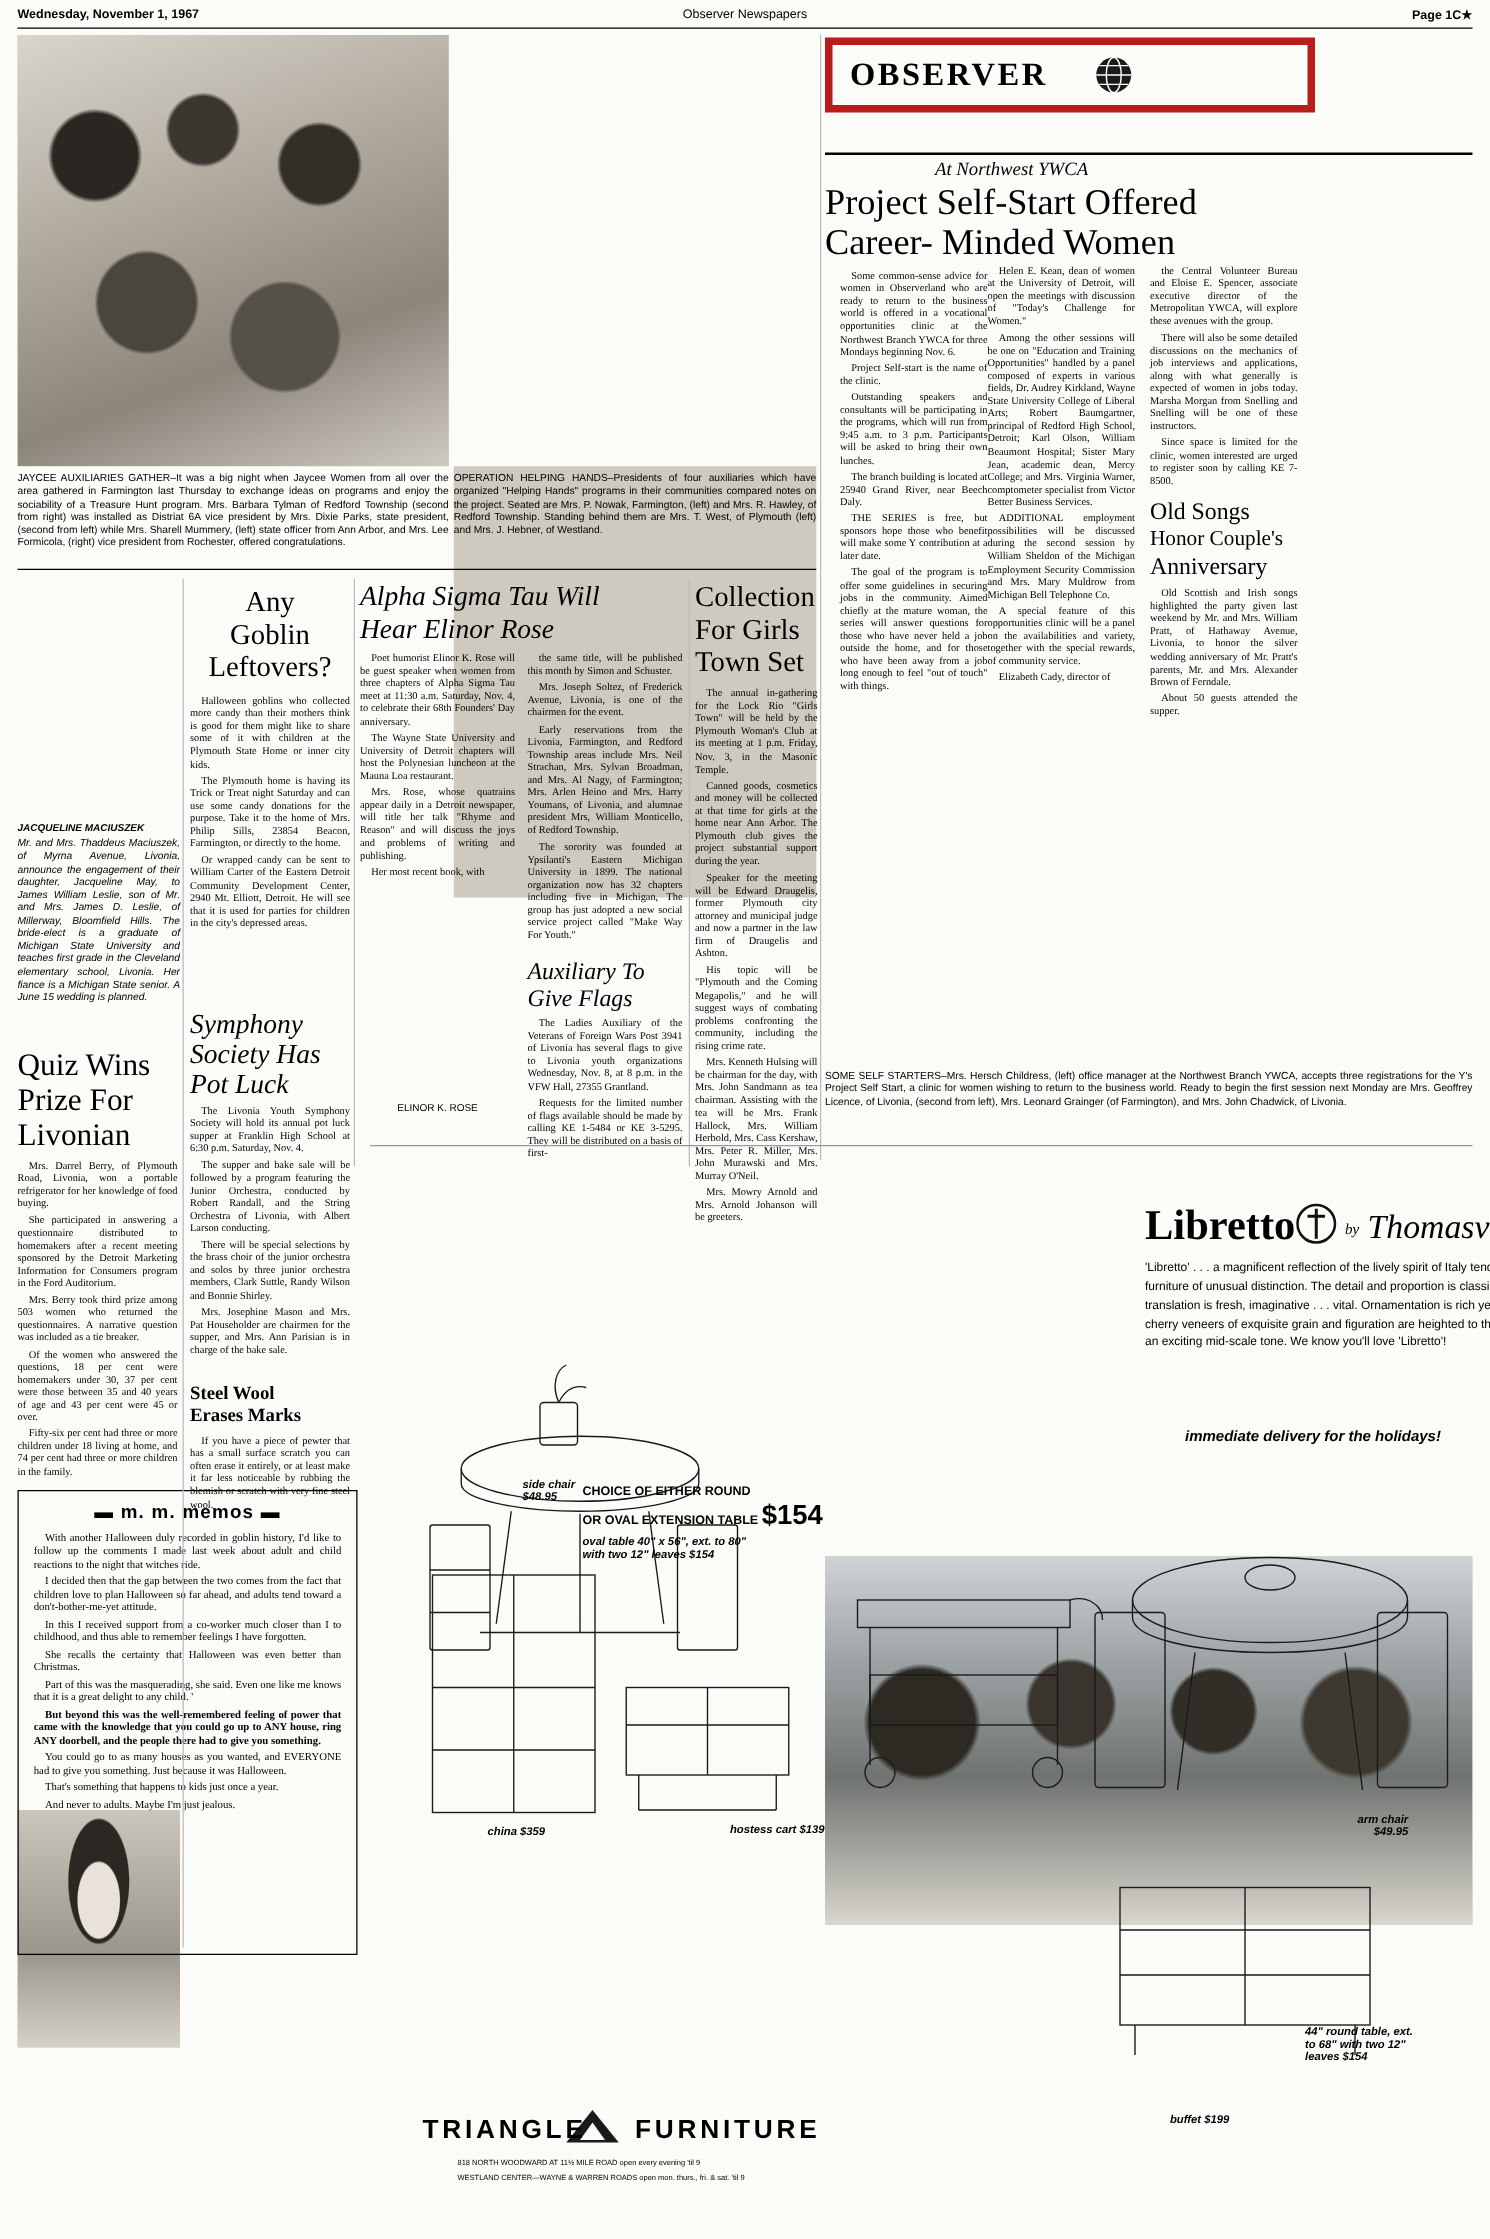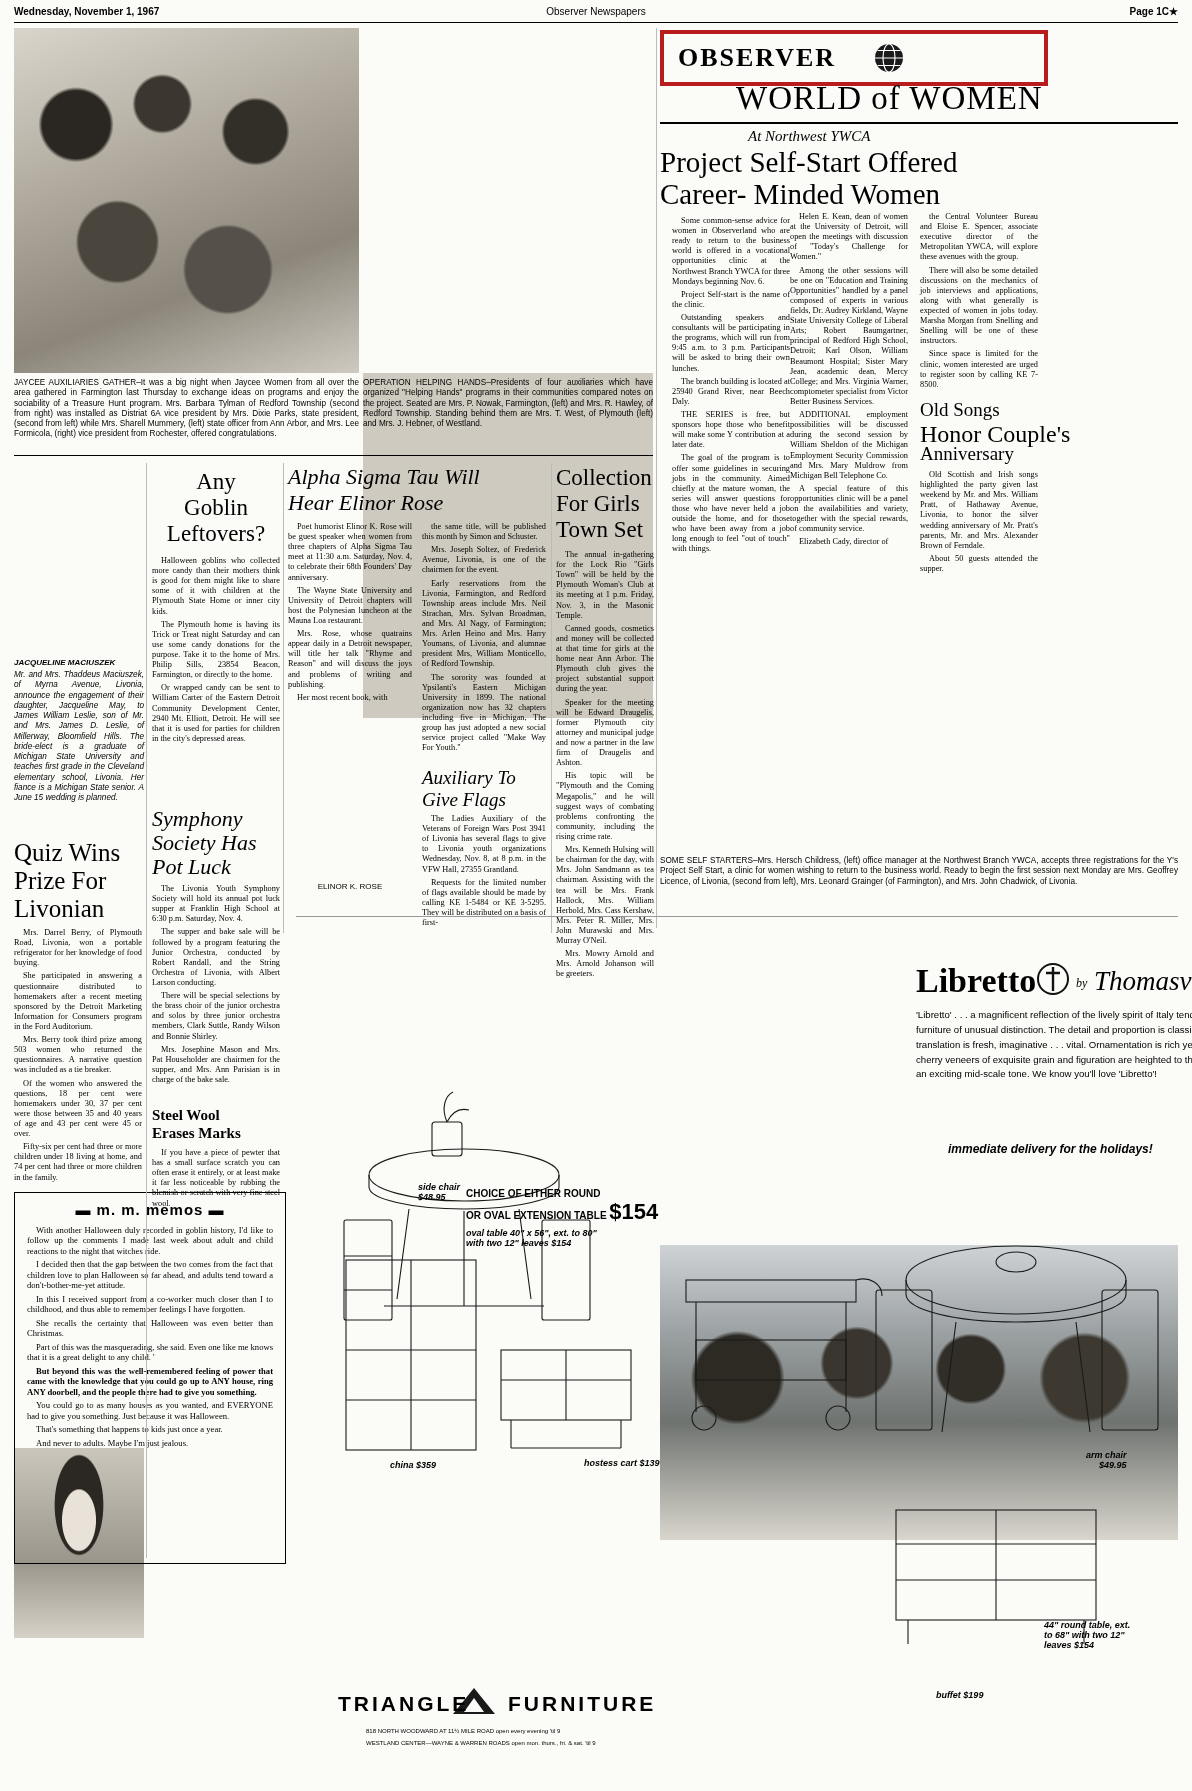--- a/index.html
+++ b/index.html
@@ -10,21 +10,21 @@
   .masthead .center{position:absolute;left:50%;transform:translateX(-50%);}
   .masthead .right{position:absolute;right:0;font-weight:bold;}
   .rule{position:absolute;background:#000;}
   .hdl{font-family:"Liberation Serif",serif;font-weight:normal;line-height:1.02;}
   .body-txt{font-size:8.3px;line-height:1.22;text-align:justify;}
   .body-txt p{margin:0 0 3px 0;text-indent:9px;}
   .caption{font-family:"Liberation Sans",sans-serif;font-size:8.2px;line-height:1.25;text-align:justify;}
   .photo{background:#cfcabf;position:relative;overflow:hidden;}
   .photo .ph-inner{position:absolute;inset:0;}
   
-  .obs-box{position:absolute;border:4px solid #b91c1c;}
+  .obs-box{position:absolute;border:6px solid #b91c1c;}
   .obs-title{font-family:"Liberation Serif",serif;font-weight:bold;letter-spacing:2px;}
   .wow{font-family:"Liberation Serif",serif;letter-spacing:1px;}
   .italic{font-style:italic;}
   .center{text-align:center;}
   .bold{font-weight:bold;}
   .mm-box{position:absolute;border:1px solid #000;}
   .ad-box{position:absolute;}
   .tri-logo{font-family:"Liberation Sans",sans-serif;font-weight:bold;letter-spacing:3px;}
   .fine{font-family:"Liberation Sans",sans-serif;font-size:6px;}
   .pricetag{font-family:"Liberation Sans",sans-serif;font-weight:bold;}
@@ -65,21 +65,20 @@
   <div class="caption" style="position:absolute;left:363px;top:378px;width:290px;">OPERATION HELPING HANDS–Presidents of four auxiliaries which have organized "Helping Hands" programs in their communities compared notes on the project. Seated are Mrs. P. Nowak, Farmington, (left) and Mrs. R. Hawley, of Redford Township. Standing behind them are Mrs. T. West, of Plymouth (left) and Mrs. J. Hebner, of Westland.</div>
 
   <div class="obs-box" style="left:660px;top:30px;width:380px;height:48px;">
     <div class="obs-title" style="position:absolute;left:14px;top:9px;font-size:26px;">OBSERVER</div>
     <svg style="position:absolute;left:208px;top:8px;" width="34" height="32" viewBox="0 0 34 32">
       <circle cx="17" cy="16" r="14" fill="#1a1a1a"></circle>
       <ellipse cx="17" cy="16" rx="6" ry="14" fill="none" stroke="#fff" stroke-width="1.2"></ellipse>
       <path d="M3 16h28M5.5 8.5h23M5.5 23.5h23" stroke="#fff" stroke-width="1.1" fill="none"></path>
     </svg>
   </div>
-  <div class="wow" style="position:absolute;left:736px;top:80px;font-size:33px;">WORLD of WOMEN</div>
   <div class="rule" style="left:660px;top:122px;width:518px;height:2px;"></div>
 
   <div class="italic" style="position:absolute;left:748px;top:128px;font-size:15px;">At Northwest YWCA</div>
   <div class="hdl" style="position:absolute;left:660px;top:180px;width:520px;font-size:29px;">Career- Minded Women</div>
   <div class="hdl" style="position:absolute;left:660px;top:148px;width:520px;font-size:29px;">Project Self-Start Offered</div>
 
   <div class="body-txt" style="position:absolute;left:660px;top:216px;width:118px;margin-left:12px;">
     <p>Some common-sense advice for women in Observerland who are ready to return to the business world is offered in a vocational opportunities clinic at the Northwest Branch YWCA for three Mondays beginning Nov. 6.</p>
       <p>Project Self-start is the name of the clinic.</p>
       <p>Outstanding speakers and consultants will be participating in the programs, which will run from 9:45 a.m. to 3 p.m. Participants will be asked to bring their own lunches.</p>
@@ -94,21 +93,21 @@
     <p>A special feature of this opportunities clinic will be a panel on the availabilities and variety, together with the special rewards, of community service.</p>
       <p>Elizabeth Cady, director of</p>
   </div>
   <div class="body-txt" style="position:absolute;left:920px;top:212px;width:118px;">
     <p>the Central Volunteer Bureau and Eloise E. Spencer, associate executive director of the Metropolitan YWCA, will explore these avenues with the group.</p>
       <p>There will also be some detailed discussions on the mechanics of job interviews and applications, along with what generally is expected of women in jobs today. Marsha Morgan from Snelling and Snelling will be one of these instructors.</p>
       <p>Since space is limited for the clinic, women interested are urged to register soon by calling KE 7-8500.</p>
   </div>
 
   <div class="hdl" style="position:absolute;left:920px;top:400px;width:150px;font-size:19px;">Old Songs</div>
-  <div class="hdl" style="position:absolute;left:920px;top:422px;width:170px;font-size:24px;">Honor Couple's</div>
+  <div class="hdl" style="position:absolute;left:920px;top:422px;width:170px;font-size:17px;">Honor Couple's</div>
   <div class="hdl" style="position:absolute;left:920px;top:444px;width:170px;font-size:19px;">Anniversary</div>
   <div class="body-txt" style="position:absolute;left:920px;top:470px;width:118px;">
     <p>Old Scottish and Irish songs highlighted the party given last weekend by Mr. and Mrs. William Pratt, of Hathaway Avenue, Livonia, to honor the silver wedding anniversary of Mr. Pratt's parents, Mr. and Mrs. Alexander Brown of Ferndale.</p>
       <p>About 50 guests attended the supper.</p>
   </div>
 
   <div class="photo" style="left:660px;top:555px;width:518px;height:295px;">
     <div class="ph-inner" style="background:
       radial-gradient(circle at 15% 45%, #2d2a24 0 9%, rgba(0,0,0,0) 10%),
       radial-gradient(circle at 38% 40%, #3a362f 0 9%, rgba(0,0,0,0) 10%),

